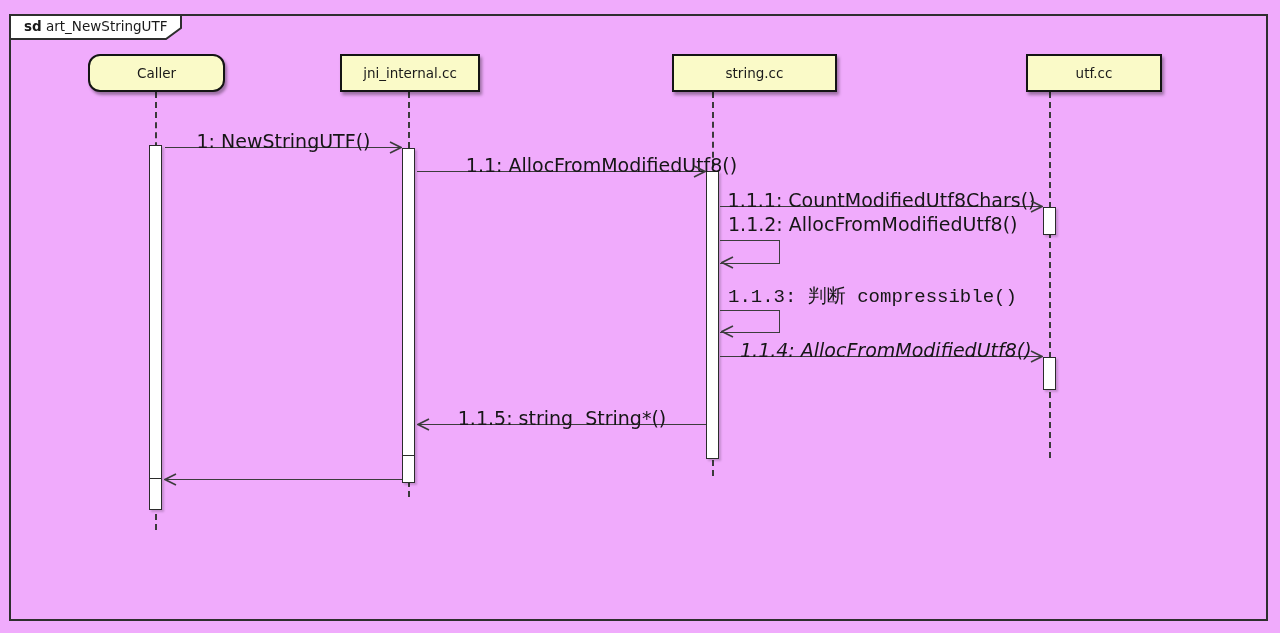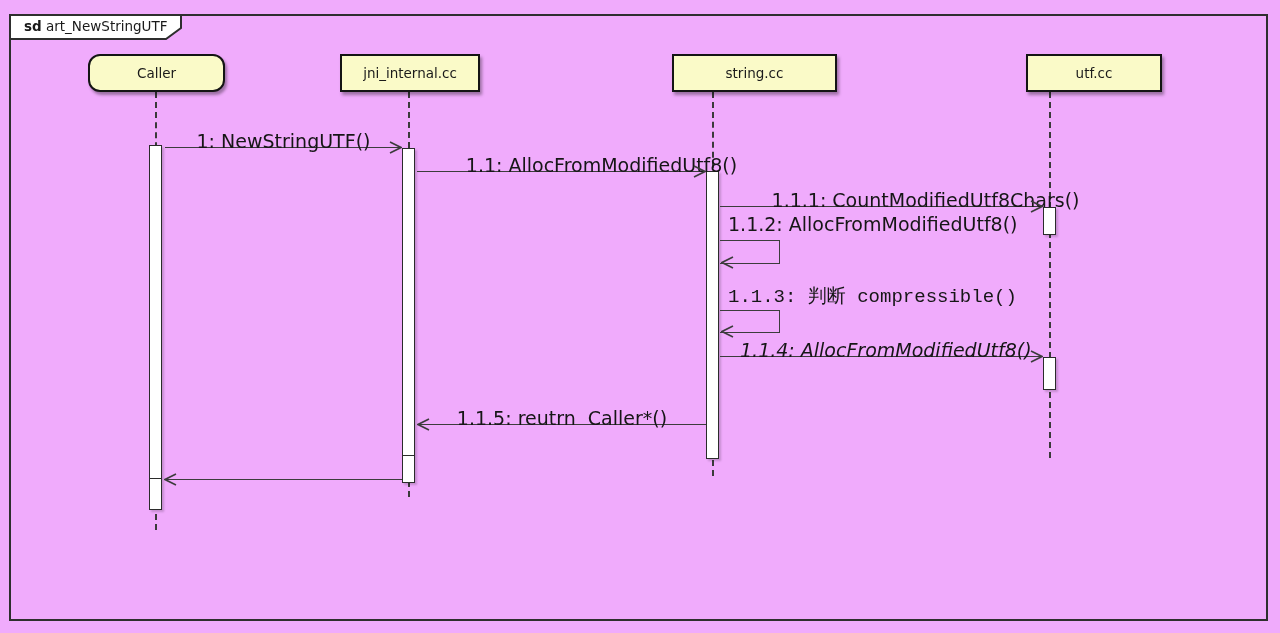--- a/index.html
+++ b/index.html
@@ -97,21 +97,21 @@
   <svg class="arrow" style="left:388px; top:141px;" width="14" height="13">
       <path d="M2,1 L13,6.5 L2,12" fill="none" stroke="#3c3c3c" stroke-width="1.6"></path>
     </svg>
 
   <div class="msg-label center" style="left:417px; top:154px; width:289px;margin-left:40px;">1.1: AllocFromModifiedUtf8()</div>
   <div class="msg-line" style="left:417px; top:171px; width:289px;"></div>
   <svg class="arrow" style="left:692px; top:165px;" width="14" height="13">
       <path d="M2,1 L13,6.5 L2,12" fill="none" stroke="#3c3c3c" stroke-width="1.6"></path>
     </svg>
 
-  <div class="msg-label center" style="left:720px; top:189px; width:323px;margin-left:44px;">1.1.1: CountModifiedUtf8Chars()</div>
+  <div class="msg-label center" style="left:720px; top:189px; width:323px;">1.1.1: CountModifiedUtf8Chars()</div>
   <div class="msg-line" style="left:720px; top:206px; width:323px;"></div>
   <svg class="arrow" style="left:1029px; top:200px;" width="14" height="13">
       <path d="M2,1 L13,6.5 L2,12" fill="none" stroke="#3c3c3c" stroke-width="1.6"></path>
     </svg>
 
   <div class="msg-label" style="left:728px; top:213px;">1.1.2: AllocFromModifiedUtf8()</div>
   <div class="self-loop" style="left:720px; top:240px; height:24px;"></div>
   <svg class="arrow" style="left:721px; top:256px;" width="14" height="13">
       <path d="M12,1 L1,6.5 L12,12" fill="none" stroke="#3c3c3c" stroke-width="1.6"></path>
     </svg>
@@ -121,21 +121,21 @@
   <svg class="arrow" style="left:721px; top:325px;" width="14" height="13">
       <path d="M12,1 L1,6.5 L12,12" fill="none" stroke="#3c3c3c" stroke-width="1.6"></path>
     </svg>
 
   <div class="msg-label center" style="left:740px; top:339px; width:240px;font-style:italic;">1.1.4: AllocFromModifiedUtf8()</div>
   <div class="msg-line" style="left:720px; top:356px; width:323px;"></div>
   <svg class="arrow" style="left:1029px; top:350px;" width="14" height="13">
       <path d="M2,1 L13,6.5 L2,12" fill="none" stroke="#3c3c3c" stroke-width="1.6"></path>
     </svg>
 
-  <div class="msg-label center" style="left:418px; top:407px; width:288px;">1.1.5: reutrn  Caller*()</div>
+  <div class="msg-label center" style="left:418px; top:407px; width:288px;">1.1.5: string  String*()</div>
   <div class="msg-line" style="left:418px; top:424px; width:288px;"></div>
   <svg class="arrow" style="left:417px; top:418px;" width="14" height="13">
       <path d="M12,1 L1,6.5 L12,12" fill="none" stroke="#3c3c3c" stroke-width="1.6"></path>
     </svg>
 
   <div class="msg-line" style="left:165px; top:479px; width:237px;"></div>
   <svg class="arrow" style="left:164px; top:473px;" width="14" height="13">
       <path d="M12,1 L1,6.5 L12,12" fill="none" stroke="#3c3c3c" stroke-width="1.6"></path>
     </svg>
 

